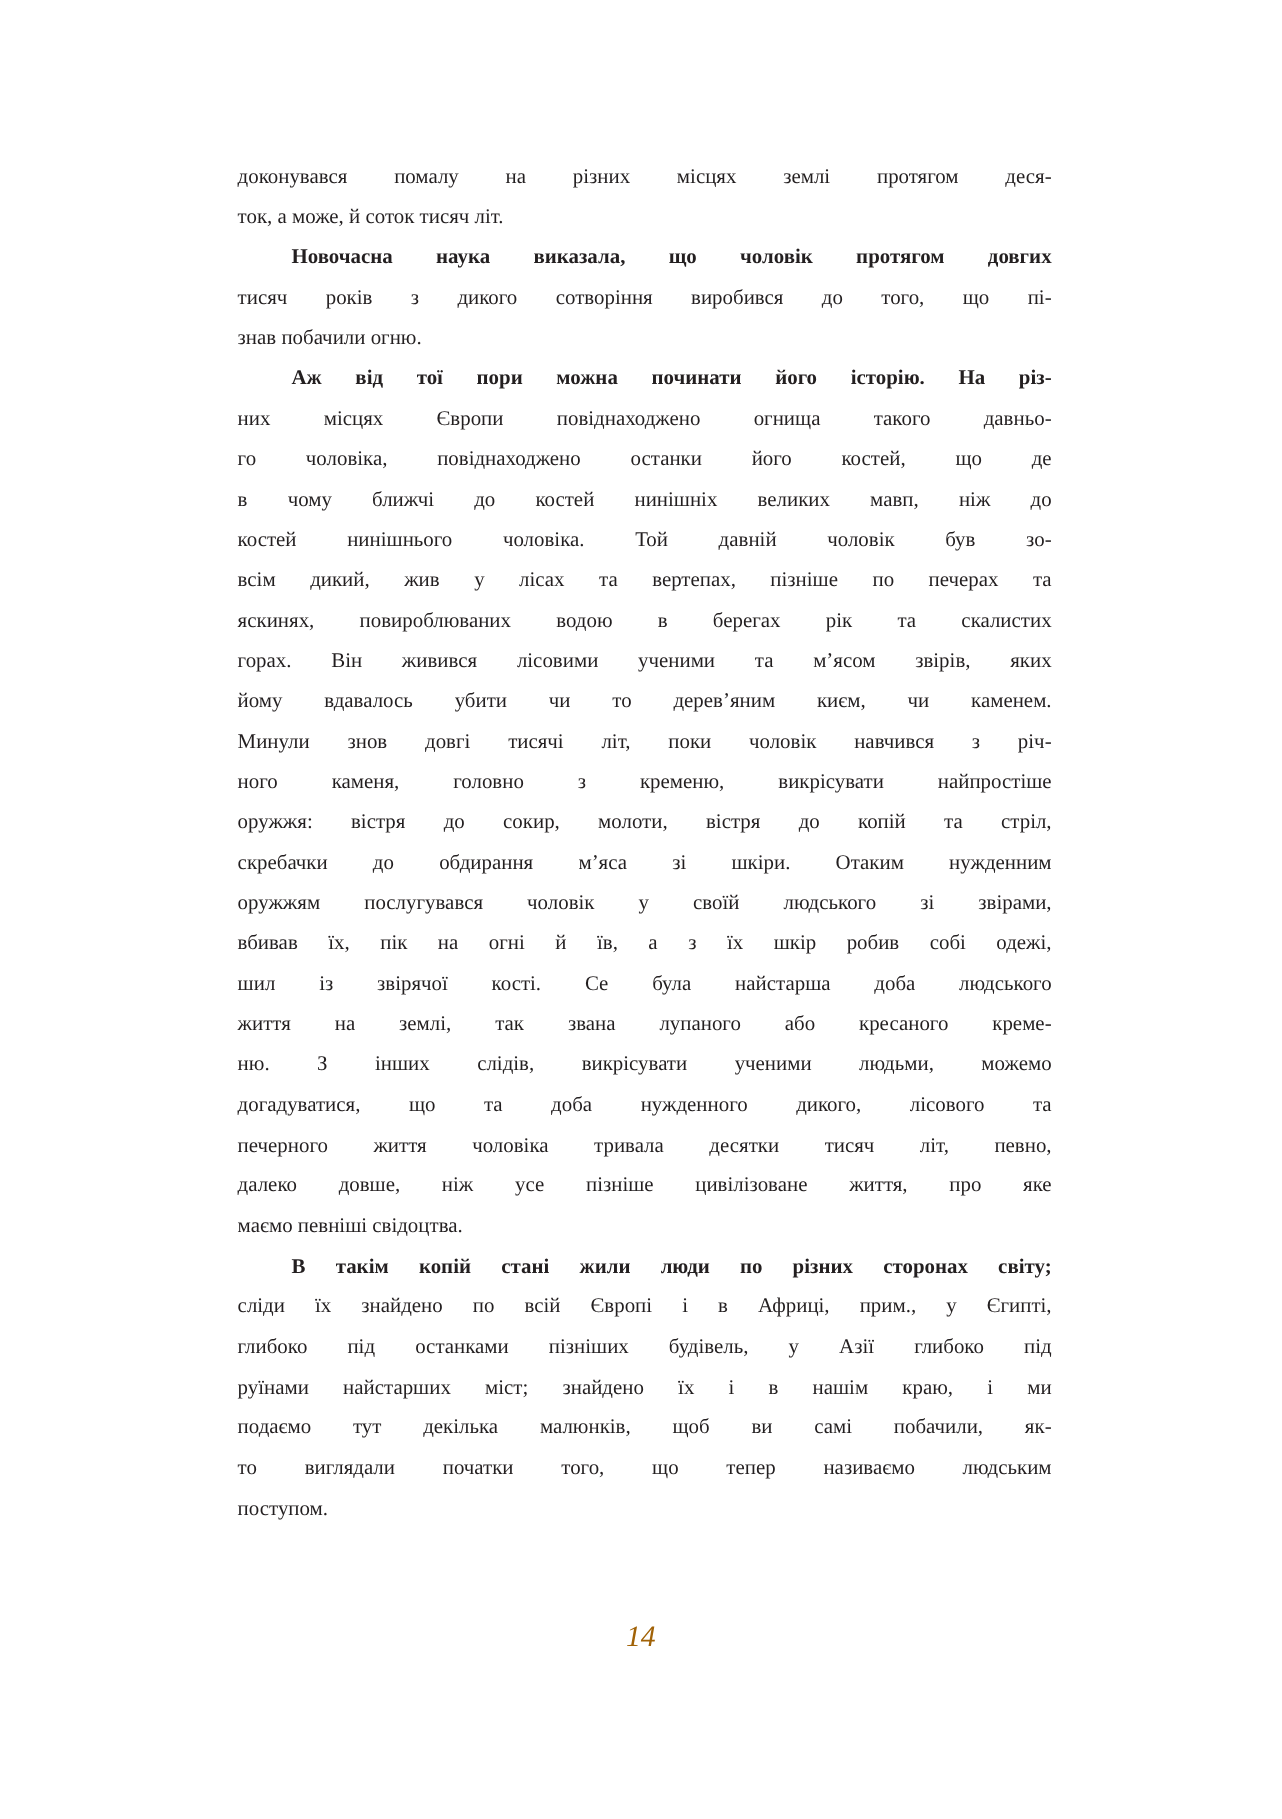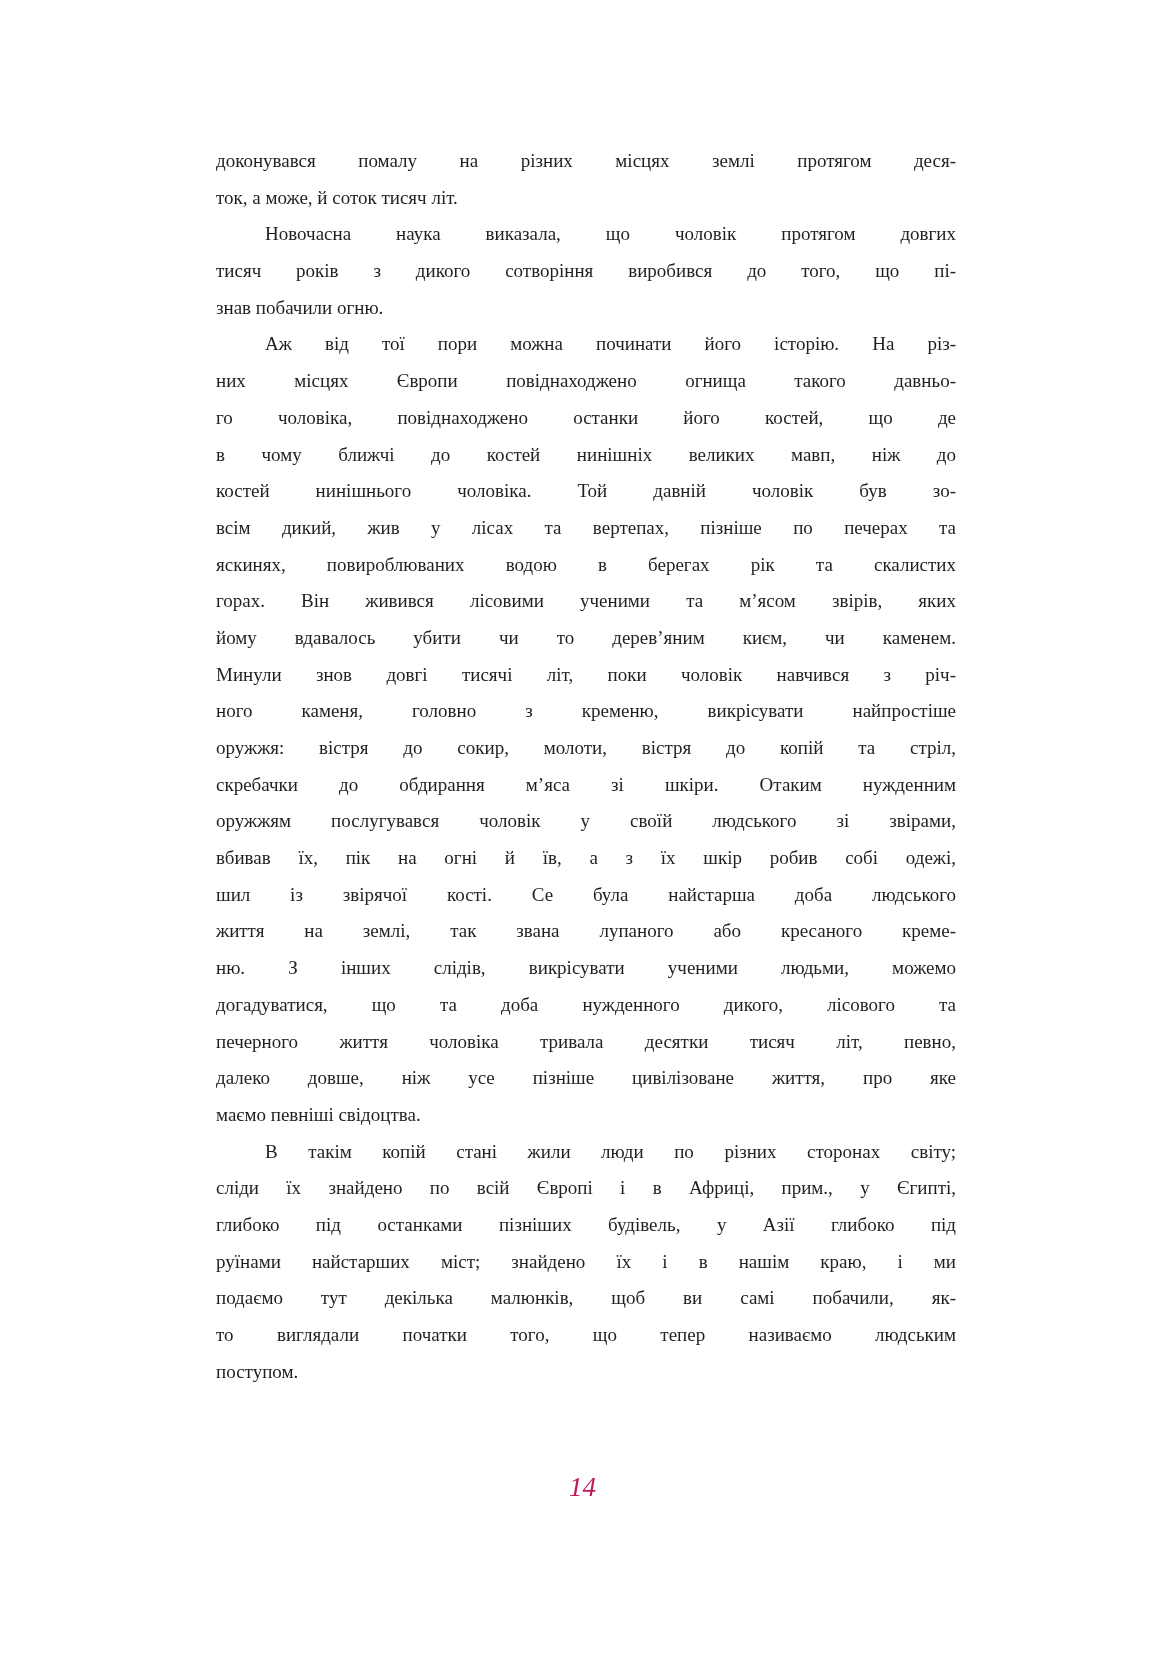--- a/index.html
+++ b/index.html
@@ -37,31 +37,32 @@
       white-space: nowrap;
       text-align: justify;
       text-align-last: justify;
       overflow: visible;
     }
     .line.last {
       text-align-last: left;
     }
     .line.indent {
       padding-left: 49px;
+      font-weight: bold;
     }
     .page-number {
       position: absolute;
       left: 0;
       width: 1165px;
       top: 1472px;
       text-align: center;
       font-family: "Liberation Serif", "DejaVu Serif", serif;
       font-style: italic;
       font-size: 27px;
-      color: #be185d;
+      color: #a16207;
     }
   </style>
 </head>
 <body>
 
 <div class="page">
   <div class="text-block" id="text-block">
       <div class="paragraph">
         <span class="line">доконувався помалу на різних місцях землі протягом деся-</span>
         <span class="line last">ток, а може, й соток тисяч літ.</span>

